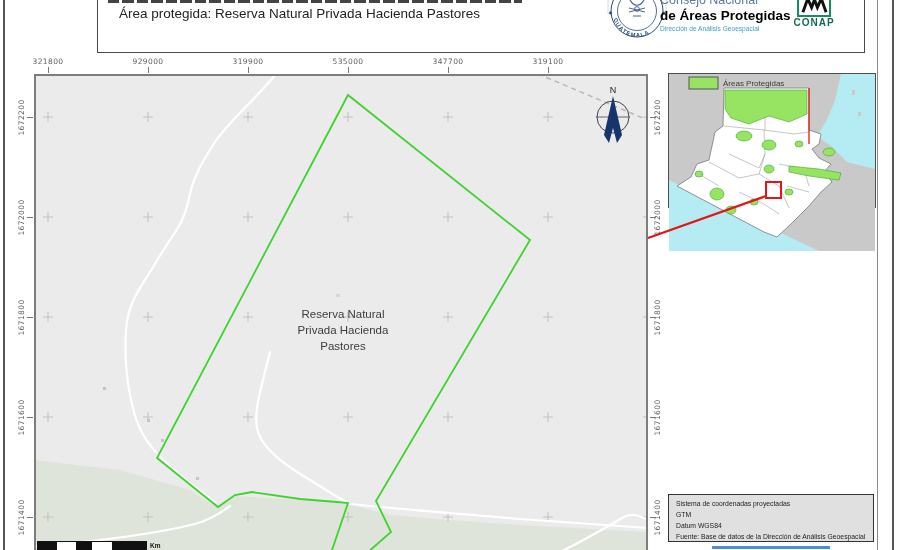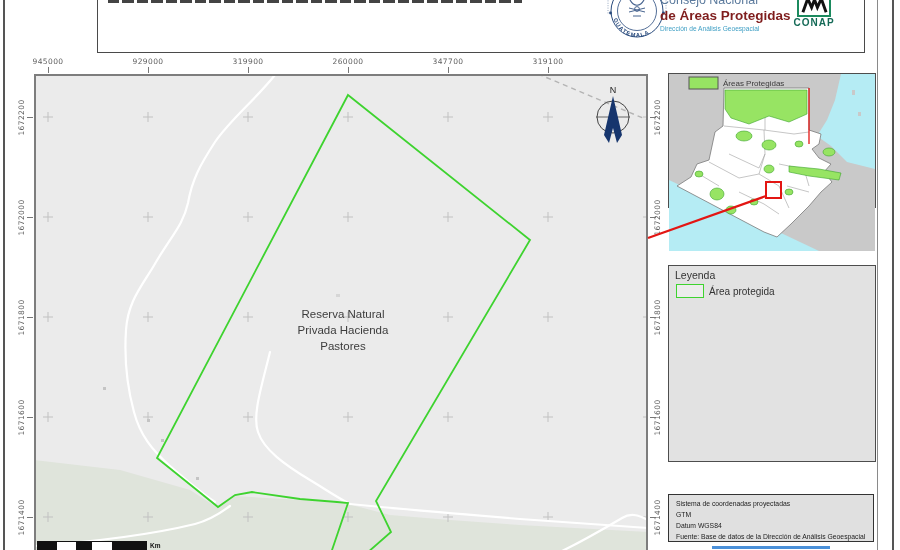--- a/index.html
+++ b/index.html
@@ -24,20 +24,21 @@
 <div class="page">
 
   <div class="vline" style="left:3px;width:2px;"></div>
   <div class="vline" style="left:877px;width:1px;background:#8a8a8a;"></div>
   <div class="vline" style="left:892px;width:2px;"></div>
 
   <div class="abs" style="left:97px;top:-12px;width:768px;height:65px;background:#fff;border:1px solid #4a4a4a;box-sizing:border-box;"></div>
 
   <div class="crop-title"></div>
 
+  <div class="abs" style="left:119px;top:6px;width:420px;font-size:13.5px;color:#232323;">Área protegida: Reserva Natural Privada Hacienda Pastores</div>
 
   <svg class="abs" style="left:597px;top:0;width:80px;height:47px;" viewBox="0 0 80 47">
     <circle cx="40" cy="11" r="26" fill="#fff" stroke="#27497c" stroke-width="1"></circle>
     <circle cx="40" cy="11" r="19.5" fill="none" stroke="#27497c" stroke-width="0.8"></circle>
     <g stroke="#27497c" fill="none" opacity="0.85">
       <path d="M33,0 C37,7 43,7 47,0" stroke-width="1.2"></path>
       <path d="M32,12 L48,8" stroke-width="1"></path>
       <path d="M32,8 L48,12" stroke-width="1"></path>
       <path d="M36,16 L44,16" stroke-width="1"></path>
       <circle cx="40" cy="9" r="2.4" stroke-width="1"></circle>
@@ -51,35 +52,35 @@
     <path id="sealArc" d="M 16,13 A 24,24 0 0 0 64,13" fill="none"></path>
     <text style="font-size:5.6px;letter-spacing:1.1px;font-weight:bold;fill:#27497c;font-family:'Liberation Sans',sans-serif;">
       <textPath href="#sealArc" startOffset="8%">GUATEMALA</textPath>
     </text>
   </svg>
 
   <div class="abs" style="left:660px;top:0;width:150px;">
     <div style="height:7px;overflow:hidden;position:relative;">
       <div style="position:absolute;top:-7px;font-size:12.5px;color:#5b7a9d;">Consejo Nacional</div>
     </div>
-    <div style="font-size:13.5px;font-weight:bold;color:#7f1d1d;margin-top:1px;">de Áreas Protegidas</div>
+    <div style="font-size:13.5px;font-weight:bold;color:#000000;margin-top:1px;">de Áreas Protegidas</div>
     <div style="font-size:6.6px;color:#3f9fc4;margin-top:2px;">Dirección de Análisis Geoespacial</div>
   </div>
 
   <div class="abs" style="left:797px;top:-7px;width:34px;height:24px;border:2.5px solid #1b8a5e;background:#fff;box-sizing:border-box;overflow:hidden;">
     <svg style="width:29px;height:19px;display:block;margin:0 auto;" viewBox="0 0 30 16">
       <path d="M3,16 L8,2 L12,11 L15,3 L18,11 L22,2 L27,16" fill="none" stroke="#111" stroke-width="3"></path>
     </svg>
   </div>
   <div class="abs" style="left:793px;top:17px;width:42px;text-align:center;font-size:10px;font-weight:bold;color:#156a57;letter-spacing:1px;">CONAP</div>
 
-  <div class="xlab" style="left:18px;top:57px;">945000</div>
+  <div class="xlab" style="left:18px;top:57px;">321800</div>
   <div class="xlab" style="left:118px;top:57px;">929000</div>
   <div class="xlab" style="left:218px;top:57px;">319900</div>
-  <div class="xlab" style="left:318px;top:57px;">260000</div>
+  <div class="xlab" style="left:318px;top:57px;">535000</div>
   <div class="xlab" style="left:418px;top:57px;">347700</div>
   <div class="xlab" style="left:518px;top:57px;">319100</div>
   <div class="tickx" style="left:48px;top:67px;"></div>
     <div class="tickx" style="left:148px;top:67px;"></div>
   <div class="tickx" style="left:248px;top:67px;"></div>
     <div class="tickx" style="left:348px;top:67px;"></div>
   <div class="tickx" style="left:448px;top:67px;"></div>
     <div class="tickx" style="left:548px;top:67px;"></div>
 
   <div class="ylab" style="left:-9px;top:113px;">1672200</div>
@@ -202,25 +203,20 @@
 
       <rect x="20" y="3" width="29" height="12" fill="#97e463" stroke="#555" stroke-width="1"></rect>
       <text x="54" y="12" style="font-size:8px;fill:#3a3a3a;font-family:'Liberation Sans',sans-serif;">Áreas Protegidas</text>
     </svg>
   </div>
 
   <svg class="abs" style="left:0;top:0;width:900px;height:550px;pointer-events:none;z-index:20;" viewBox="0 0 900 550">
     <line x1="648" y1="238" x2="766" y2="196" stroke="#e31613" stroke-width="2.2"></line>
   </svg>
 
-  <div class="box" style="left:668px;top:265px;width:208px;height:197px;">
-    <div style="position:absolute;left:6px;top:3px;font-size:10.5px;color:#333;">Leyenda</div>
-    <div style="position:absolute;left:7px;top:18px;width:26px;height:12px;border:1.6px solid #3ed32f;background:#ececec;"></div>
-    <div style="position:absolute;left:40px;top:20px;font-size:10px;color:#333;">Área protegida</div>
-  </div>
 
   <div class="box" style="left:668px;top:494px;width:206px;height:48px;background:#e0e0e0;border-color:#333;">
     <div style="padding:4px 7px;font-size:6.8px;line-height:1.6;color:#222;">
       <div>Sistema de coordenadas proyectadas</div>
       <div>GTM</div>
       <div>Datum WGS84</div>
       <div>Fuente: Base de datos de la Dirección de Análisis Geoespacial</div>
     </div>
   </div>
   <div class="abs" style="left:712px;top:546px;width:118px;height:2.5px;background:#4a90d9;"></div>

